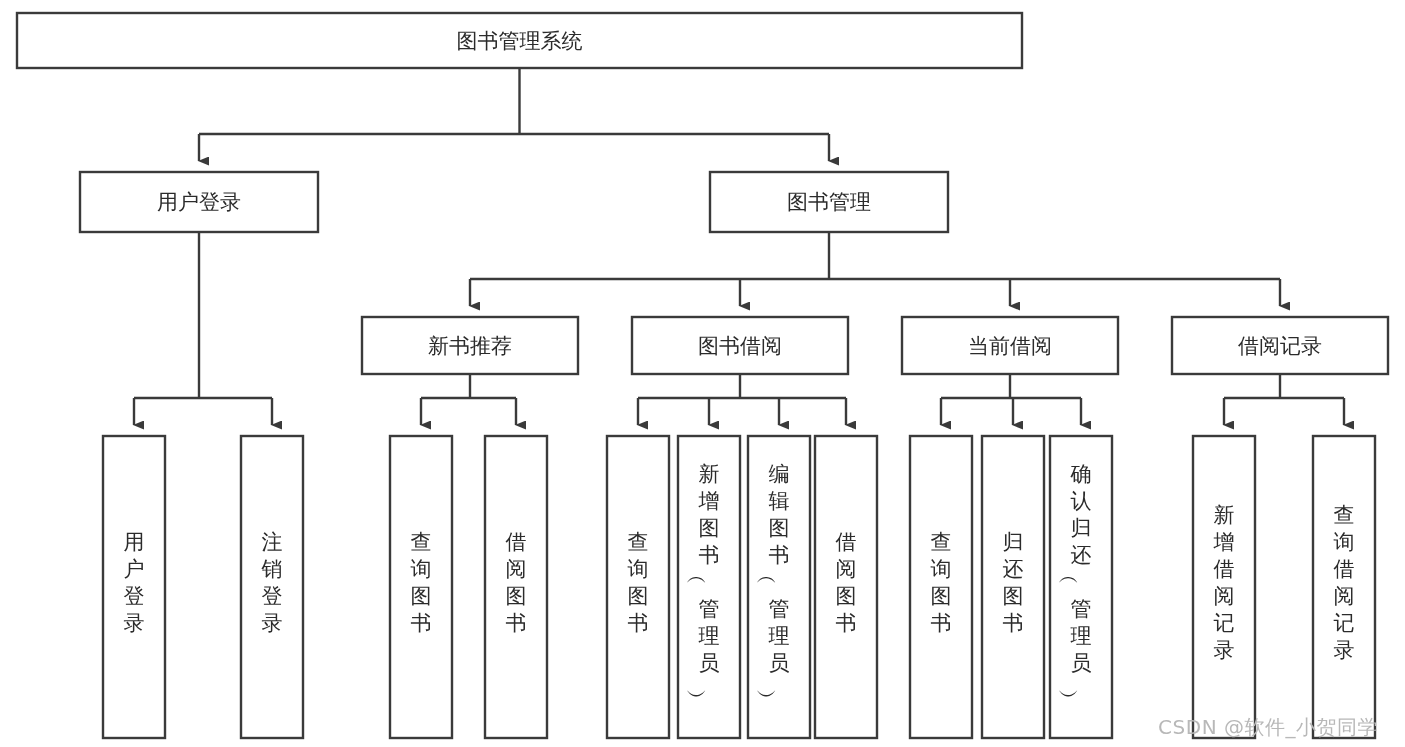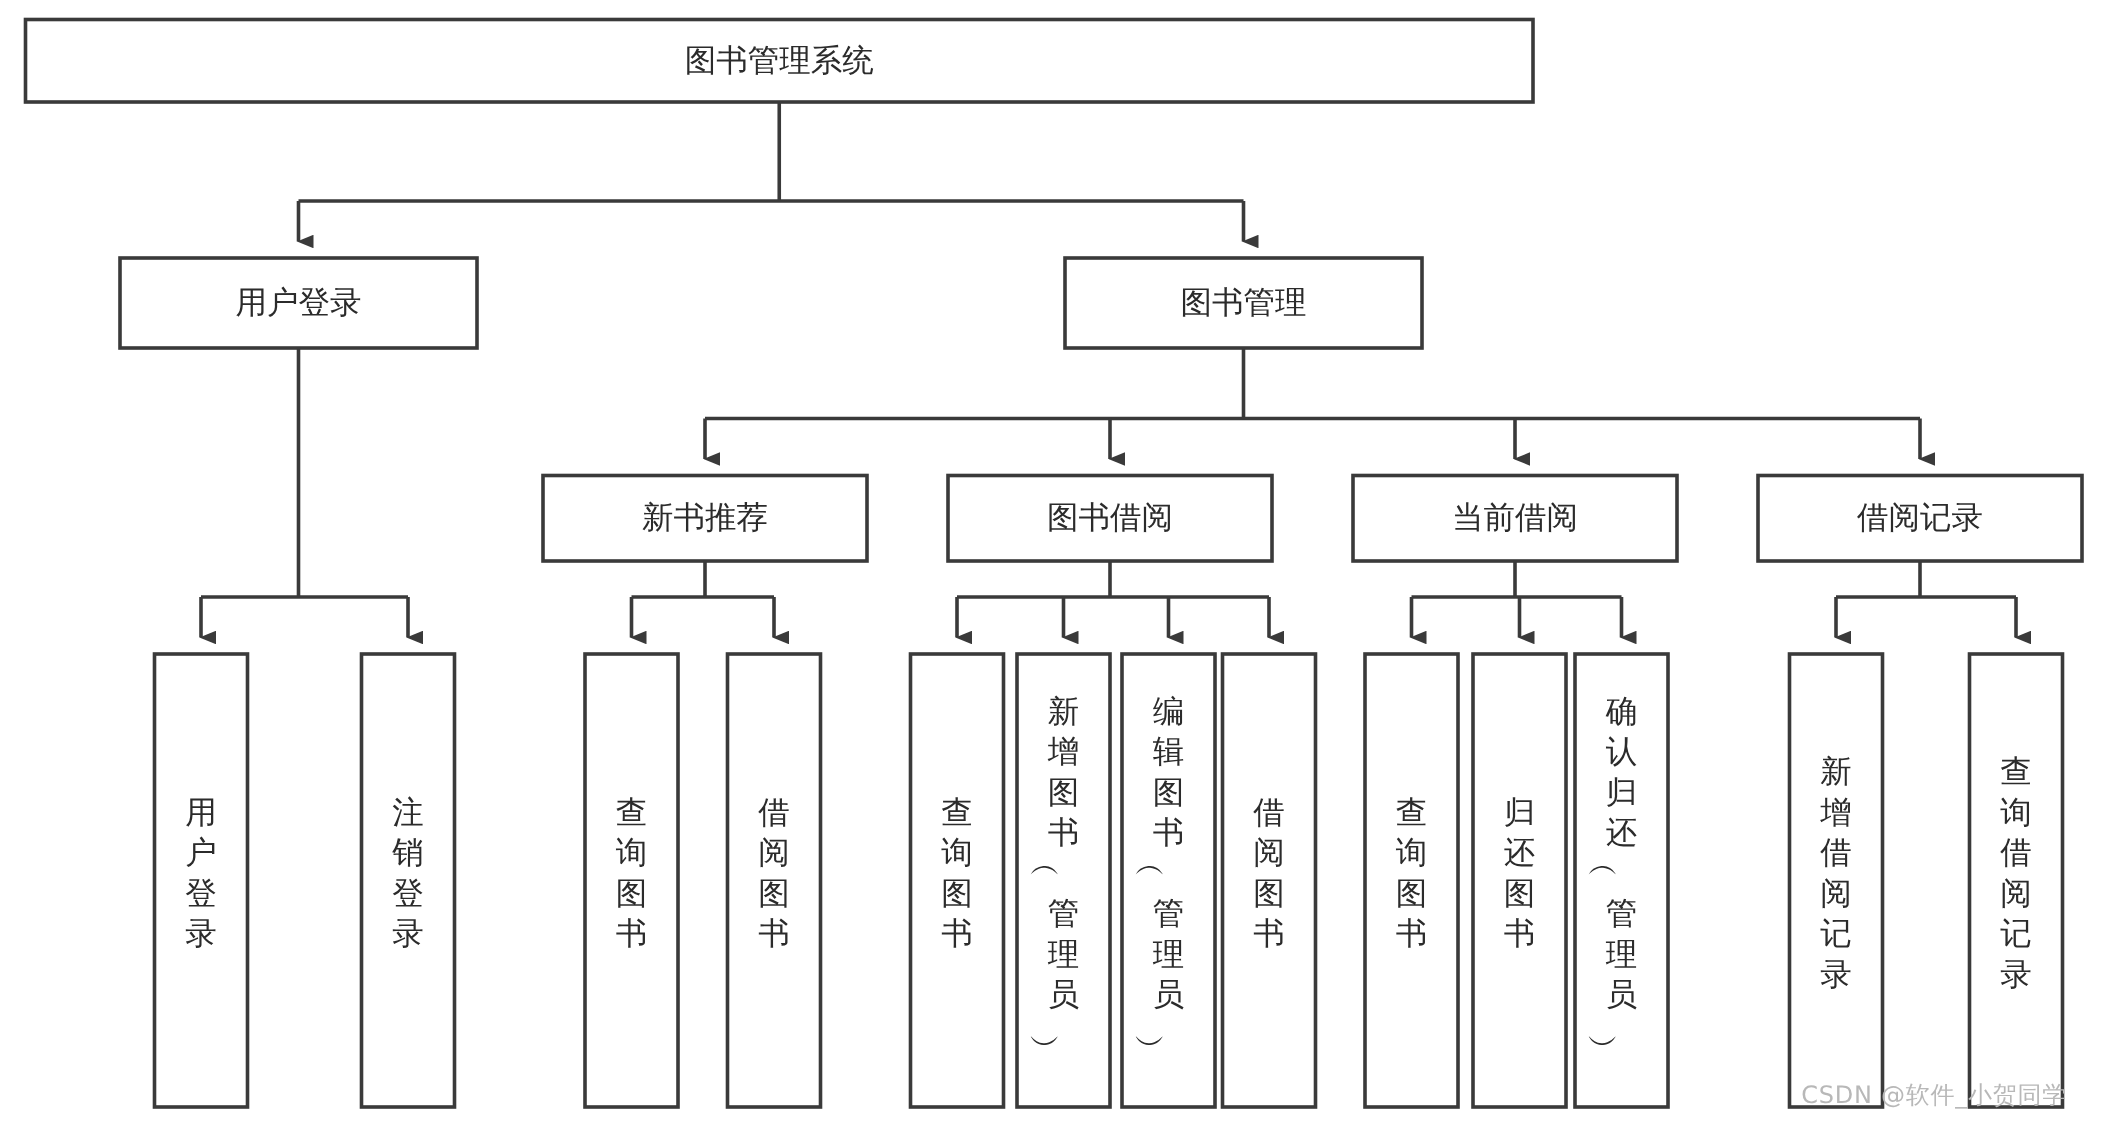--- a/index.html
+++ b/index.html
@@ -47,21 +47,21 @@
     fill: #2b2b2b;
     font-family: "DejaVu Sans", "Liberation Sans", sans-serif;
     font-size: 21px;
     text-anchor: middle;
   }
   .watermark {
     position: absolute;
     right: 10px;
     bottom: 6px;
     font-family: "DejaVu Sans", "Liberation Sans", sans-serif;
-    font-size: 16px;
+    font-size: 20px;
     color: #b8b8b8;
     letter-spacing: 0.5px;
     white-space: nowrap;
     pointer-events: none;
   }
 </style>
 </head>
 <body>
 
 <div id="diagram-root">

